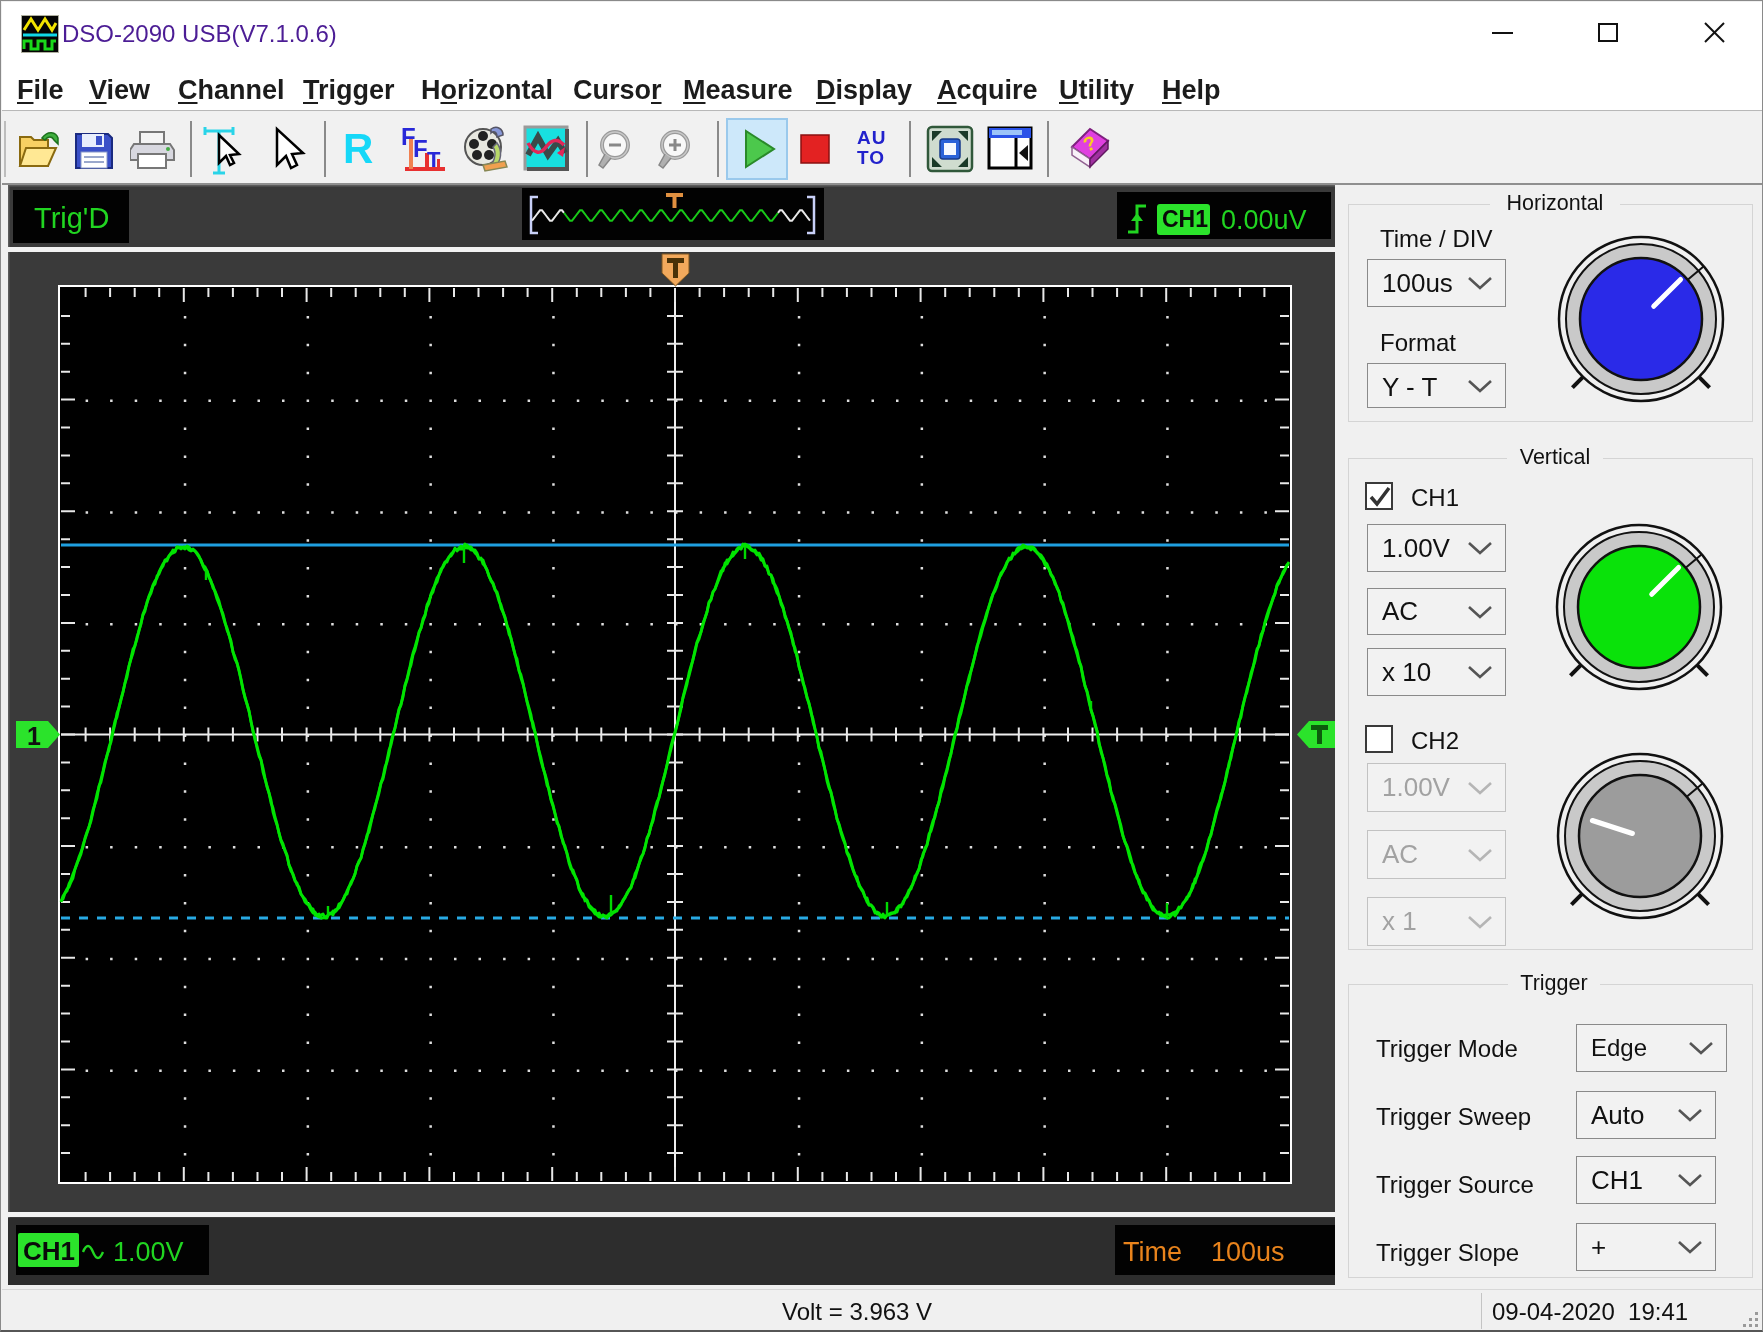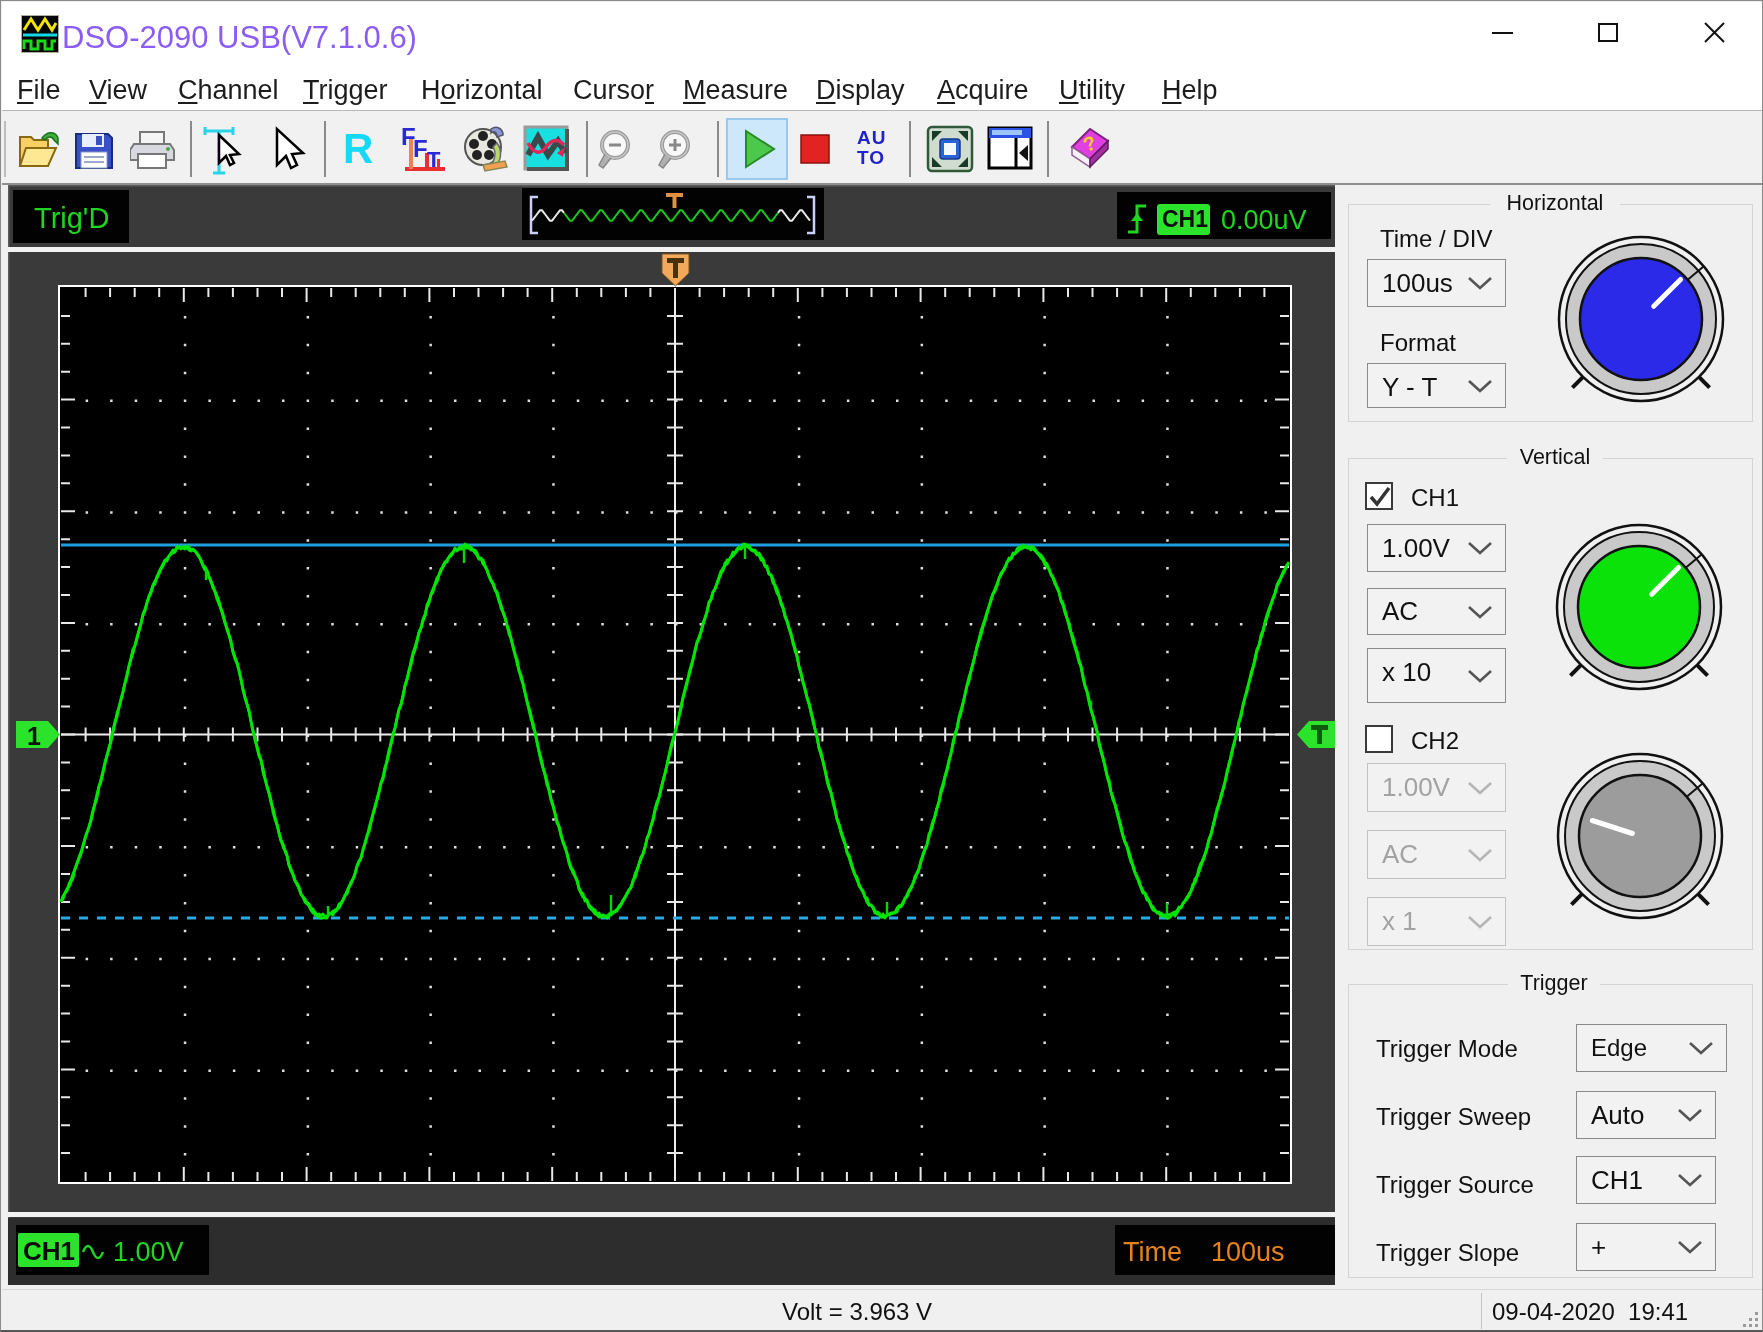--- a/index.html
+++ b/index.html
@@ -1,21 +1,21 @@
 <!DOCTYPE html>
 <html><head><meta charset="utf-8">
 <style>
 * { margin:0; padding:0; box-sizing:border-box; }
 html,body { width:1763px; height:1332px; overflow:hidden; }
 body { font-family:"Liberation Sans", sans-serif; position:relative; background:#f0f0f0;
        border:1px solid #8a8a8a; border-bottom:2px solid #565656; }
 #titlebar { position:absolute; left:1px; top:1px; width:1761px; height:67px; background:#fff; }
 #menubar  { position:absolute; left:1px; top:68px; width:1761px; height:42px; background:#fff;
              border-bottom:1px solid #b8b8b8; }
-.mi { position:absolute; top:74px; font-size:27px; color:#1c1c1c; }
+.mi { position:absolute; top:74px; font-size:27px; color:#1c1c1c;font-weight:bold; }
 .mn { text-decoration:underline; text-underline-offset:3px; }
 #toolbar { position:absolute; left:1px; top:111px; width:1761px; height:73px; background:#f1f1f1;
             border-bottom:2px solid #8f8f8f; }
 #rightpanel { position:absolute; left:1334px; top:184px; width:428px; height:1104px; background:#f0f0f0; }
 .gb { position:absolute; border:1px solid #d4d4d4; }
 .gbt { position:absolute; font-size:21.5px; color:#111; background:#f0f0f0; text-align:center; }
 .lbl { position:absolute; font-size:24px; color:#111;margin-left:8px; }
 .dd { position:absolute; background:#f2f2f2; border:1px solid #8a8a8a; color:#111; padding-left:14px; }
 .dd.disabled { color:#a2a2a2; border-color:#c2c2c2; }
 #statusbar { position:absolute; left:1px; top:1288px; width:1761px; height:43px; background:#f0f0f0;
@@ -23,21 +23,21 @@
 </style></head>
 <body>
 <div id="titlebar"></div>
 
 <svg width="38" height="38" viewBox="0 0 38 38" style="position:absolute;left:20px;top:14px">
 <rect x="0.5" y="0.5" width="37" height="37" fill="#050505" stroke="#b0b0a0" stroke-width="1"></rect>
 <polyline points="3,15 10,4 17,15 24,4 31,15 35,8" stroke="#f2e400" stroke-width="3" fill="none"></polyline>
 <line x1="2" y1="20" x2="36" y2="20" stroke="#10d8e8" stroke-width="3"></line>
 <path d="M3 34 v-8 h7 v8 h7 v-8 h7 v8 h7 v-8 h4" stroke="#1ad81a" stroke-width="3" fill="none"></path>
 </svg>
-<div style="position:absolute;left:61px;top:19px;font-size:31px;color:#8b5cf6">DSO-2090 USB(V7.1.0.6)</div>
+<div style="position:absolute;left:61px;top:19px;font-size:24px;color:#4c1d95">DSO-2090 USB(V7.1.0.6)</div>
 <svg width="280" height="46" viewBox="0 0 280 46" style="position:absolute;left:1460px;top:10px">
 <line x1="31" y1="22" x2="52" y2="22" stroke="#111" stroke-width="2"></line>
 <rect x="138" y="13" width="18" height="17" fill="none" stroke="#111" stroke-width="2"></rect>
 <line x1="244" y1="12" x2="263" y2="31" stroke="#111" stroke-width="2"></line>
 <line x1="263" y1="12" x2="244" y2="31" stroke="#111" stroke-width="2"></line>
 </svg>
 
 <div id="menubar"></div>
 <div class="mi" style="left:16px"><span class="mn">F</span>ile</div>
 <div class="mi" style="left:88px"><span class="mn">V</span>iew</div>
@@ -234,21 +234,21 @@
 <svg width="32" height="32" style="position:absolute;left:1364px;top:481px">
     <polyline points="6,15 12,22 24,6" stroke="#333" stroke-width="3.5" fill="none"></polyline>
   </svg>
 <div class="lbl" style="left:1402px;top:483px">CH1</div>
 <div class="dd" style="left:1366px;top:523px;width:139px;height:48px;line-height:46px;font-size:26px">1.00V<svg width="26" height="14" style="position:absolute;right:12px;top:50%;margin-top:-7px">
       <polyline points="2,2 13,12 24,2" stroke="#555" stroke-width="2.6" fill="none"></polyline>
     </svg></div>
 <div class="dd" style="left:1366px;top:587px;width:139px;height:47px;line-height:45px;font-size:26px">AC<svg width="26" height="14" style="position:absolute;right:12px;top:50%;margin-top:-7px">
       <polyline points="2,2 13,12 24,2" stroke="#555" stroke-width="2.6" fill="none"></polyline>
     </svg></div>
-<div class="dd" style="left:1366px;top:647px;width:139px;height:55px;line-height:46px;font-size:26px">x 10<svg width="26" height="14" style="position:absolute;right:12px;top:50%;margin-top:-7px">
+<div class="dd" style="left:1366px;top:647px;width:139px;height:48px;line-height:46px;font-size:26px">x 10<svg width="26" height="14" style="position:absolute;right:12px;top:50%;margin-top:-7px">
       <polyline points="2,2 13,12 24,2" stroke="#555" stroke-width="2.6" fill="none"></polyline>
     </svg></div>
 <svg width="200" height="200" style="position:absolute;left:1538px;top:506px">
     <line x1="53.3" y1="146.7" x2="31.4" y2="168.6" stroke="#111" stroke-width="4"></line>
     <line x1="146.7" y1="146.7" x2="168.6" y2="168.6" stroke="#111" stroke-width="4"></line>
     <circle cx="100" cy="100" r="82" fill="#f0f0f0" stroke="#111" stroke-width="2.5"></circle>
     <circle cx="100" cy="100" r="75" fill="#c9c9c9" stroke="#111" stroke-width="2"></circle>
     <circle cx="100" cy="100" r="61" fill="#0ae20a" stroke="#111" stroke-width="2.5"></circle>
     <line x1="146.7" y1="60.8" x2="162.8" y2="47.3" stroke="#111" stroke-width="2"></line>
     <line x1="112.7" y1="87.3" x2="139.6" y2="60.4" stroke="#fff" stroke-width="5" stroke-linecap="round"></line>

